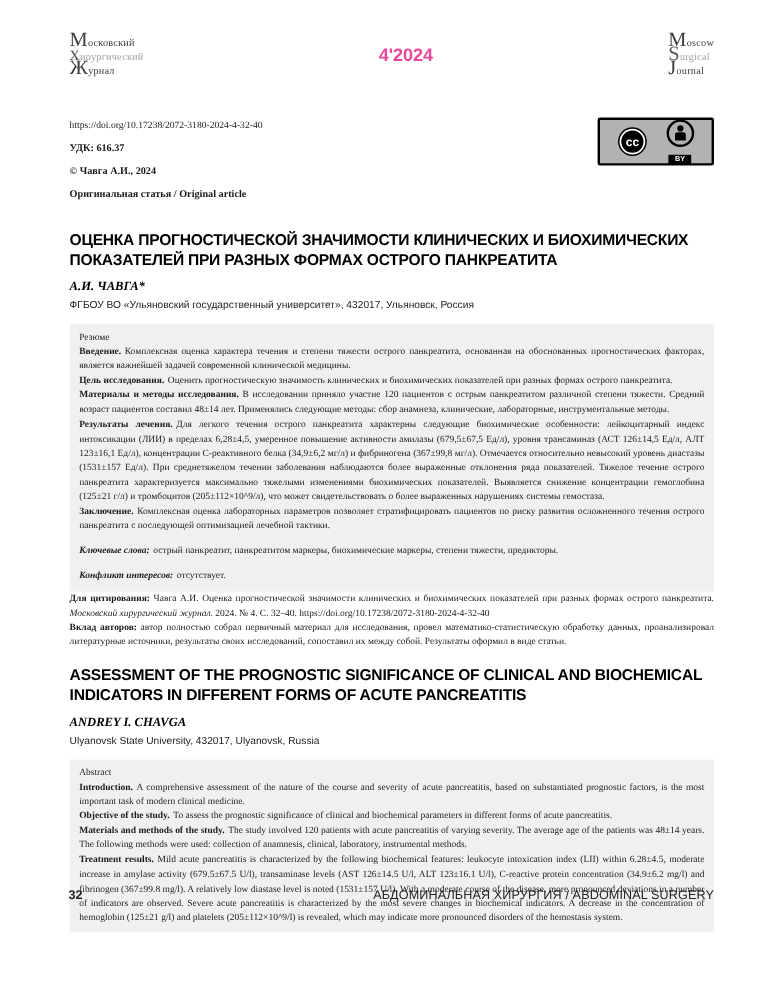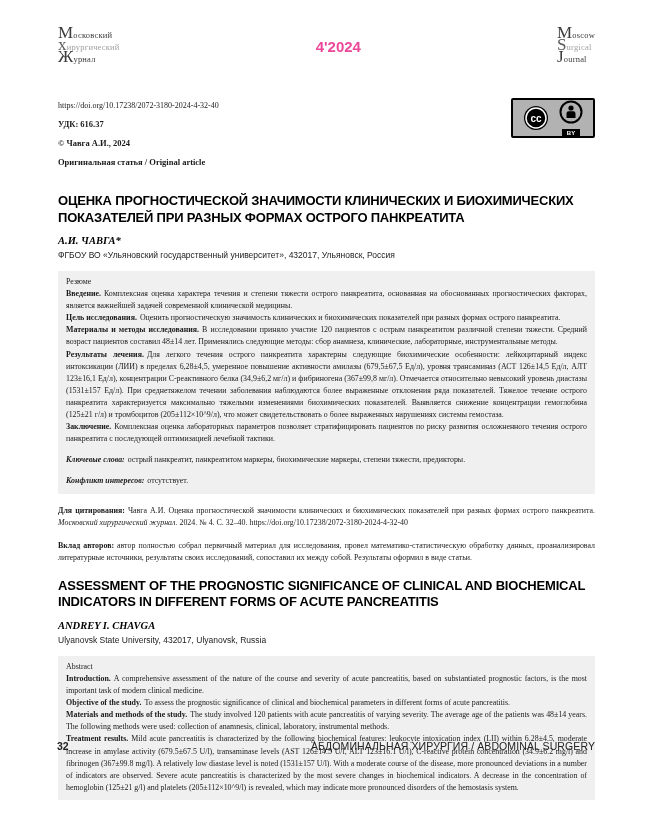--- a/index.html
+++ b/index.html
@@ -19,21 +19,21 @@
   .logo .l.mid { color:#a0a0a0; }
   .logo .l.mid::first-letter { color:#5a5a5a; }
   .issue { font-family:"Liberation Sans", sans-serif; font-size:15px; font-weight:600; color:#ec4899; margin-top:10px; }
 
   
   .meta-row { display:flex; justify-content:space-between; margin-top:34px; }
   .meta p { margin-bottom:10px; line-height:9px; }
   .doi { font-size:8px; color:#222; text-decoration:none; }
   .meta .b { font-weight:bold; font-size:8.5px; }
   .cc-badge {
-    width:84px; height:40px; border:2px solid #000; background:#b2b2b2;
+    width:97px; height:40px; border:2px solid #000; background:#b2b2b2;
     display:flex; align-items:center; justify-content:space-evenly; border-radius:2px;
   }
   .cc-left svg { display:block; }
   .cc-right { display:flex; flex-direction:column; align-items:center; }
   .by-strip {
     background:#000; color:#fff; font-family:"Liberation Sans", sans-serif;
     font-size:6px; font-weight:bold; line-height:8px; padding:0 5px; margin-top:1px;
   }
 
   
@@ -48,21 +48,21 @@
 
   
   .panel { background:#f0f0f0; margin-top:11px; padding:5px 8px 6px 8px; }
   .panel p { font-size:7.9px; line-height:12.1px; text-align:justify; }
   .panel .hdr { font-weight:normal; text-align:left; }
   .lead { font-weight:bold; margin-right:3px; }
   .lead.it { font-style:italic; }
   .gap { height:9px; }
 
   
-  .block { margin-top:11px; }
+  .block { margin-top:0; }
   .block p { font-size:7.9px; line-height:12.1px; text-align:justify; }
   .jr-italic { font-style:italic; }
 
   
   .footer {
     position:absolute; left:57px; right:55px; top:740px;
     display:flex; justify-content:space-between; align-items:baseline;
     font-family:"Liberation Sans", sans-serif;
   }
   .page-num { font-size:10.5px; font-weight:bold; color:#222; }

